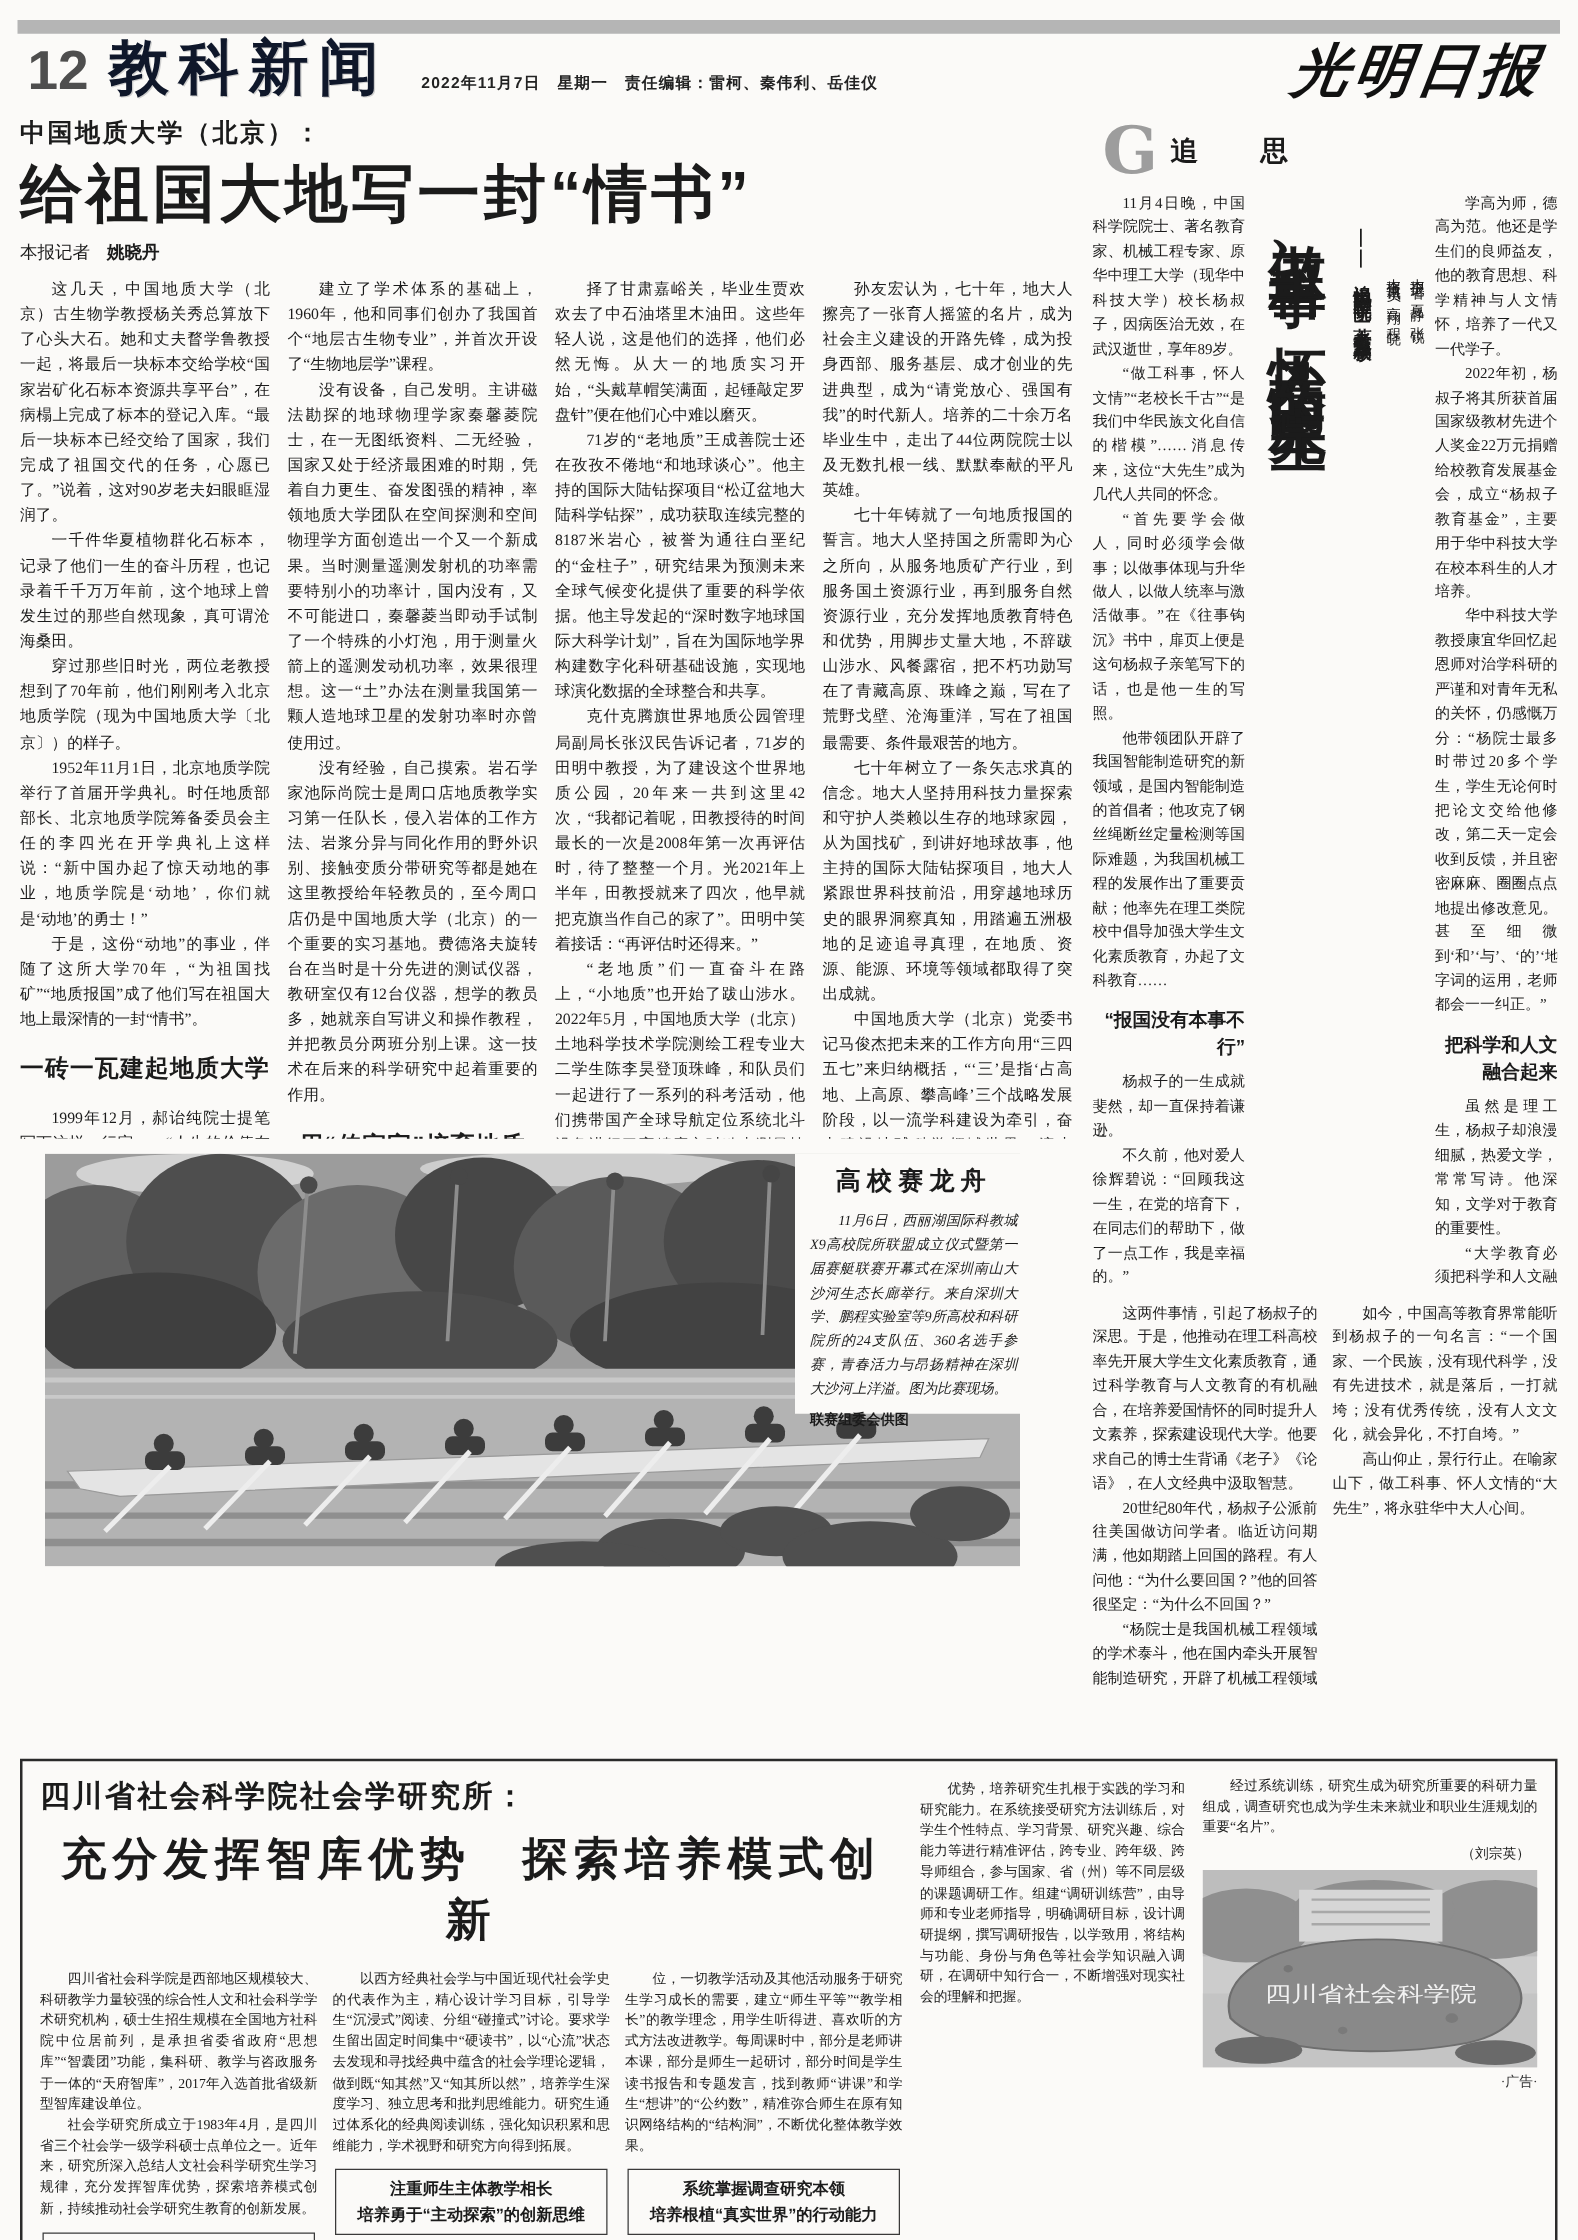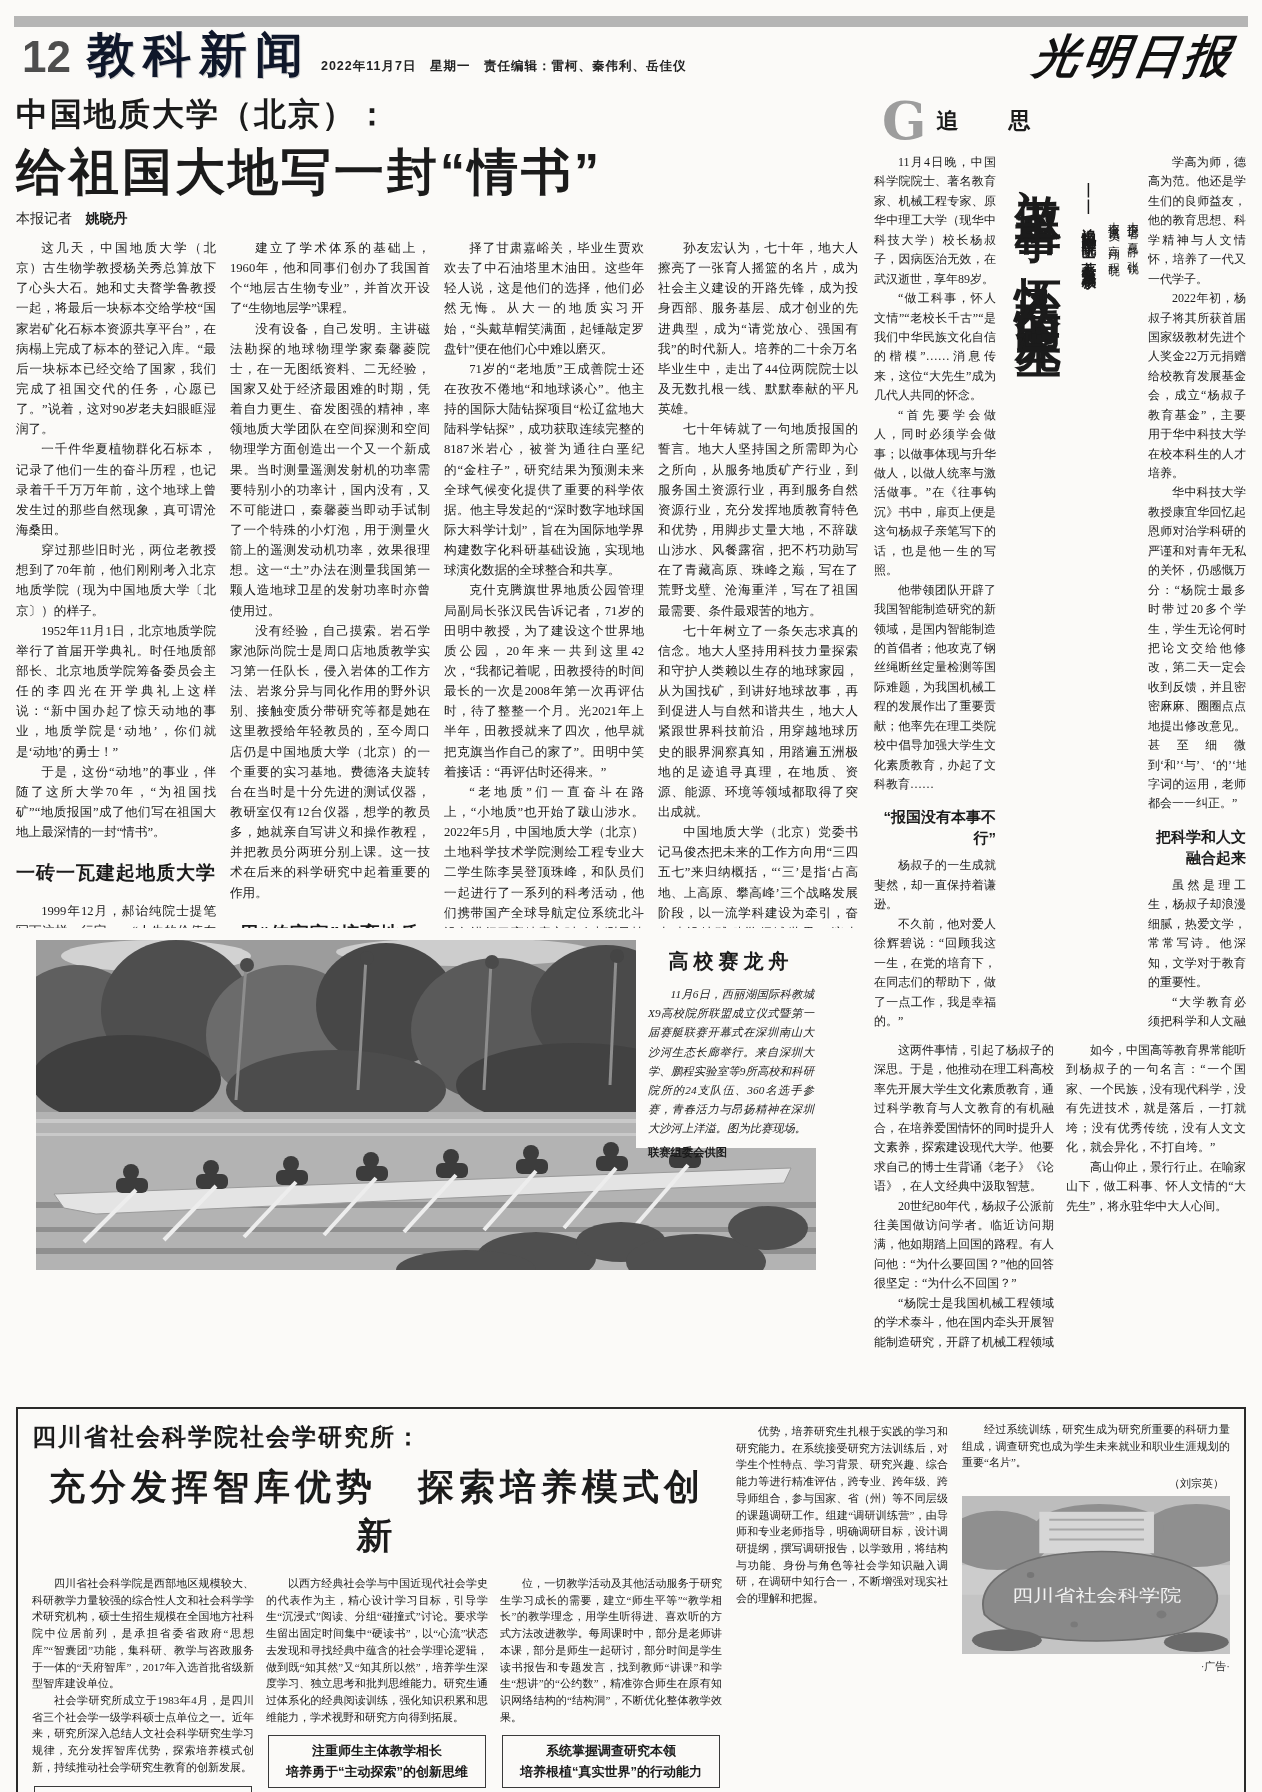--- a/index.html
+++ b/index.html
@@ -5,27 +5,27 @@
   html,body{margin:0;padding:0;}
   body{width:1262px;height:1792px;background:#fbfaf8;color:#1b1b1b;overflow:hidden;
        font-family:"Liberation Serif","DejaVu Serif",serif;position:relative;}
   .topbar{height:11px;background:#b5b5b5;margin:16px 14px 0 14px;}
   
   .header{display:flex;align-items:flex-end;padding:4px 22px 6px 22px;justify-content:space-between;}
   .pagenum{font-family:"Liberation Sans",sans-serif;font-size:44px;font-weight:bold;color:#4e4e4e;line-height:1;}
   .section-title{font-family:"Liberation Sans",sans-serif;font-size:48px;font-weight:900;color:#0f172a;
        letter-spacing:8px;line-height:1;margin-left:16px;text-shadow:1px 1px 0 #cfcfcf;}
   .dateline{font-family:"Liberation Sans",sans-serif;font-size:12.5px;font-weight:bold;color:#222;
-       margin-left:10px;padding-bottom:4px;letter-spacing:1px;}
+       margin-left:26px;padding-bottom:4px;letter-spacing:1px;}
   .masthead{margin-left:auto;font-family:"DejaVu Serif",serif;font-style:italic;font-weight:bold;
        font-size:46px;line-height:1;letter-spacing:4px;transform:skewX(-8deg);color:#111;padding-right:6px;}
   
   .content{display:flex;gap:16px;padding:8px 16px 0 16px;height:1300px;overflow:hidden;}
   .main-art{width:842px;flex:none;}
-  .kicker{font-family:Liberation Serif, serif;font-size:32px;font-weight:bold;letter-spacing:2px;}
+  .kicker{font-family:Liberation Serif, serif;font-size:20px;font-weight:bold;letter-spacing:2px;}
   .main-title{font-family:"Liberation Sans",sans-serif;font-size:50px;font-weight:900;letter-spacing:3px;
        margin:8px 0 10px 0;line-height:1.1;}
   .byline{font-size:14px;margin-bottom:10px;}
   .byline b{margin-left:10px;}
   .cols{display:flex;gap:14px;height:690px;overflow:hidden;margin-top:10px;}
   .col{flex:1;font-size:12.6px;line-height:1.6;text-align:justify;overflow:hidden;}
   .para{text-indent:2em;margin:0;}
   .subhead{font-family:"Liberation Sans",sans-serif;text-align:center;font-weight:900;font-size:19px;
        margin:16px 0 12px 0;letter-spacing:1px;}
   .subhead-box{font-family:"Liberation Sans",sans-serif;text-align:center;font-weight:bold;font-size:13px;
@@ -113,21 +113,21 @@
         </div>
       <div class="col">
           <p class="para">择了甘肃嘉峪关，毕业生贾欢欢去了中石油塔里木油田。这些年轻人说，这是他们的选择，他们必然无悔。从大一的地质实习开始，“头戴草帽笑满面，起锤敲定罗盘针”便在他们心中难以磨灭。</p>
           <p class="para">71岁的“老地质”王成善院士还在孜孜不倦地“和地球谈心”。他主持的国际大陆钻探项目“松辽盆地大陆科学钻探”，成功获取连续完整的8187米岩心，被誉为通往白垩纪的“金柱子”，研究结果为预测未来全球气候变化提供了重要的科学依据。他主导发起的“深时数字地球国际大科学计划”，旨在为国际地学界构建数字化科研基础设施，实现地球演化数据的全球整合和共享。</p>
           <p class="para">克什克腾旗世界地质公园管理局副局长张汉民告诉记者，71岁的田明中教授，为了建设这个世界地质公园，20年来一共到这里42次，“我都记着呢，田教授待的时间最长的一次是2008年第一次再评估时，待了整整一个月。光2021年上半年，田教授就来了四次，他早就把克旗当作自己的家了”。田明中笑着接话：“再评估时还得来。”</p>
           <p class="para">“老地质”们一直奋斗在路上，“小地质”也开始了跋山涉水。2022年5月，中国地质大学（北京）土地科学技术学院测绘工程专业大二学生陈李昊登顶珠峰，和队员们一起进行了一系列的科考活动，他们携带国产全球导航定位系统北斗设备进行了高精度实时动态测量技术测试，以及冰雪覆盖深度探测试验。</p>
         </div>
       <div class="col">
           <p class="para">孙友宏认为，七十年，地大人擦亮了一张育人摇篮的名片，成为社会主义建设的开路先锋，成为投身西部、服务基层、成才创业的先进典型，成为“请党放心、强国有我”的时代新人。培养的二十余万名毕业生中，走出了44位两院院士以及无数扎根一线、默默奉献的平凡英雄。</p>
           <p class="para">七十年铸就了一句地质报国的誓言。地大人坚持国之所需即为心之所向，从服务地质矿产行业，到服务国土资源行业，再到服务自然资源行业，充分发挥地质教育特色和优势，用脚步丈量大地，不辞跋山涉水、风餐露宿，把不朽功勋写在了青藏高原、珠峰之巅，写在了荒野戈壁、沧海重洋，写在了祖国最需要、条件最艰苦的地方。</p>
-          <p class="para">七十年树立了一条矢志求真的信念。地大人坚持用科技力量探索和守护人类赖以生存的地球家园，从为国找矿，到讲好地球故事，再到促进人与自然和谐共生，地大人紧跟世界科技前沿，用穿越地球历史的眼界洞察真知，用踏遍五洲极地的足迹追寻真理，在地质、资源、能源、环境等领域都取得了突出成就。</p>
+          <p class="para">七十年树立了一条矢志求真的信念。地大人坚持用科技力量探索和守护人类赖以生存的地球家园，从为国找矿，到讲好地球故事，他主持的国际大陆钻探项目，地大人紧跟世界科技前沿，用穿越地球历史的眼界洞察真知，用踏遍五洲极地的足迹追寻真理，在地质、资源、能源、环境等领域都取得了突出成就。</p>
           <p class="para">中国地质大学（北京）党委书记马俊杰把未来的工作方向用“三四五七”来归纳概括，“‘三’是指‘占高地、上高原、攀高峰’三个战略发展阶段，以一流学科建设为牵引，奋力建设地球科学领域世界一流大学。‘四’指的是‘四个落地’，把习近平新时代中国特色社会主义思想和上级有关决策部署落在地大；把‘双一流’建设使命和地球科学领域世界一流大学奋斗目标落在地学；把各项工作举措落在地上；把发展愿景落在每位地大人的肩上。‘五’指的是围绕‘学科、学术、学者、学生、学风’五学抓党建，坚持围绕中心抓党建、抓好党建促业务。‘七’指的是统筹推进‘大学科融合、大科学计划、大科技项目、大科学装置、大资源平台、大自然文化、大校区建设’等七大建设工程，进一步巩固办学核心优势”。</p>
         </div>
     </div>
 
     <div class="photo-wrap">
       <svg viewBox="0 0 780 330" preserveAspectRatio="none">
         <rect width="780" height="330" fill="#b9b9b9"></rect>
         <rect width="780" height="175" fill="#9c9c9c"></rect>
         <ellipse cx="120" cy="16" rx="95" ry="16" fill="#d2d2d2"></ellipse>
         <ellipse cx="430" cy="12" rx="130" ry="14" fill="#cdcdcd"></ellipse>

